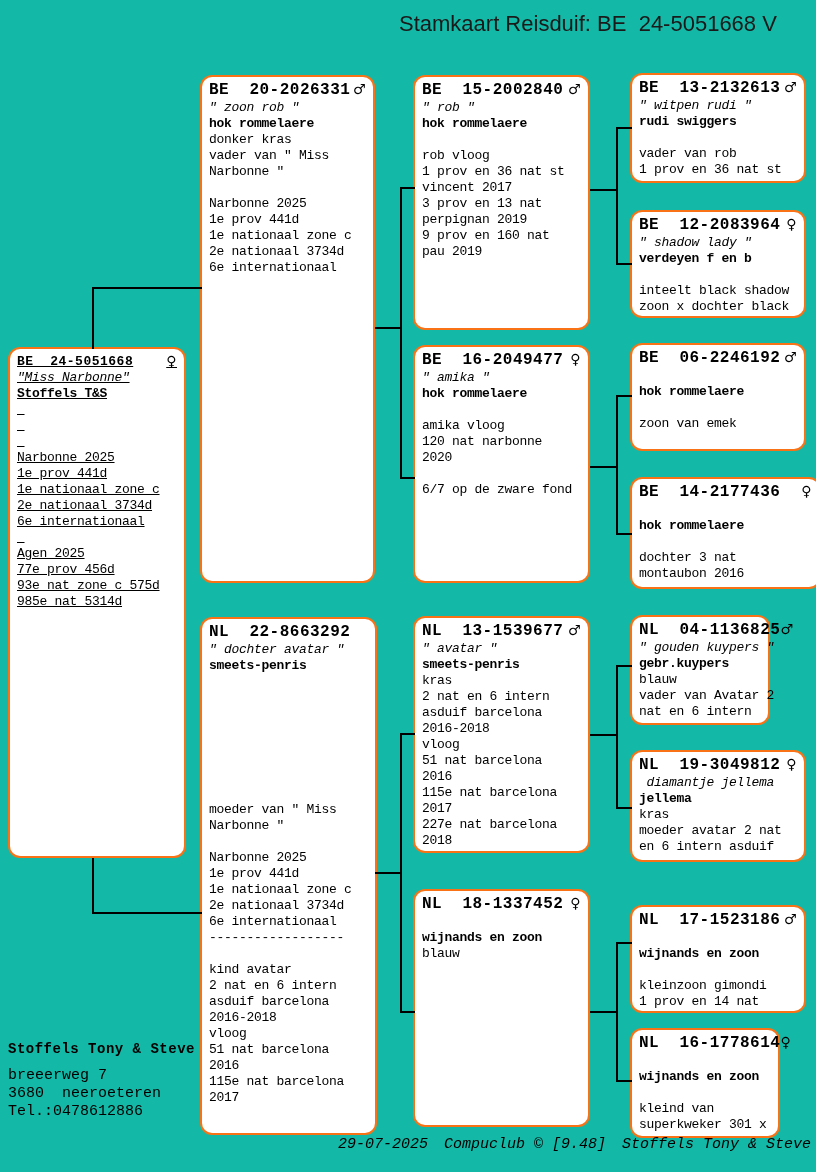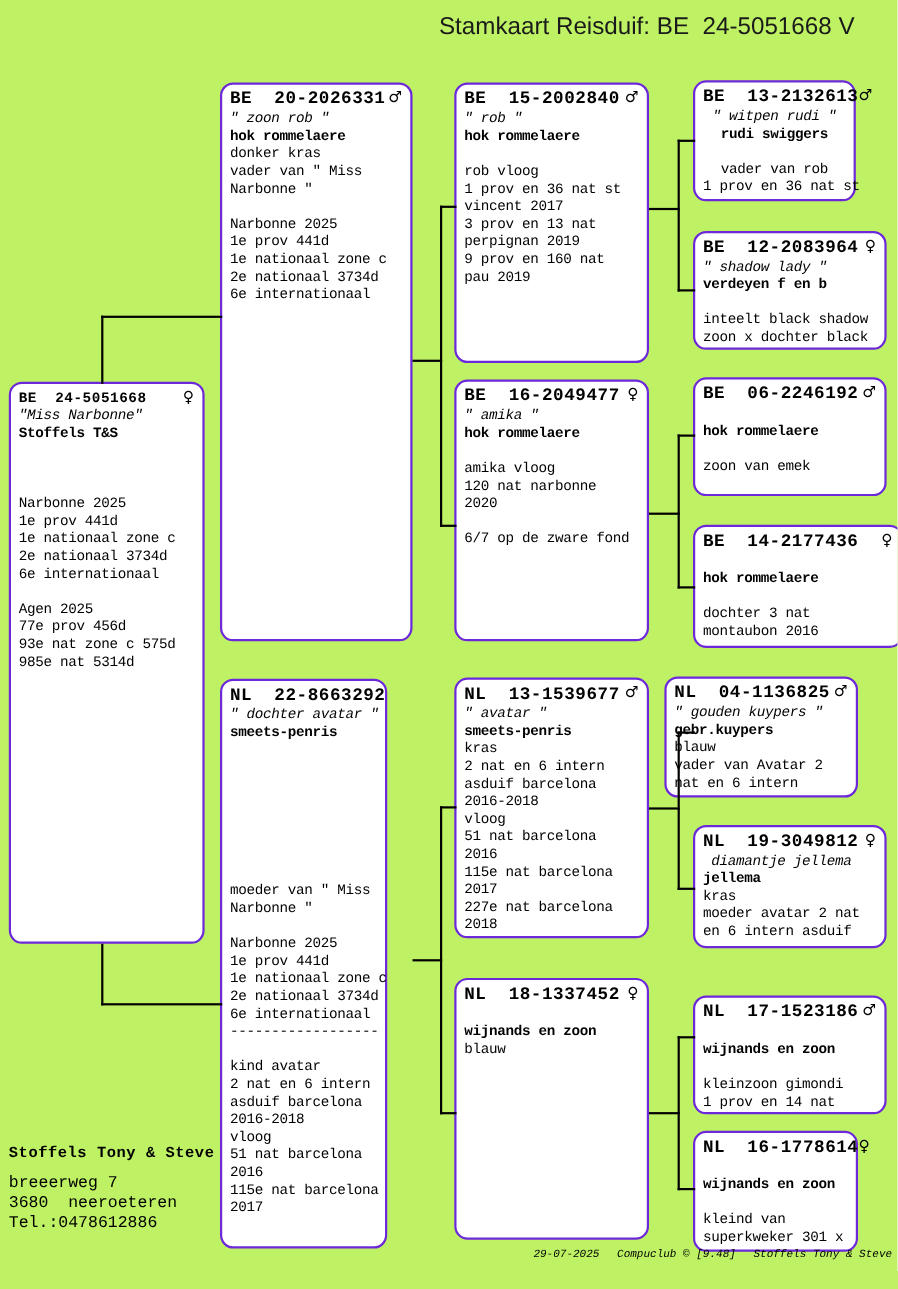--- a/index.html
+++ b/index.html
@@ -1,28 +1,28 @@
 <!DOCTYPE html>
 <html><head>
 <meta charset="utf-8">
 <style>
   html,body { margin:0; padding:0; background:#ffffff; }
   .page {
-    position:relative; width:816px; height:1172px; background:#bef264;
+    position:relative; width:816px; height:1172px; background:#14b8a6;
     font-family:"Liberation Mono","DejaVu Sans Mono",monospace; color:#000;
     overflow:hidden;
   }
   .title {
     position:absolute; left:399px; top:11px;
     font-family:"Liberation Sans","DejaVu Sans",sans-serif;
     font-size:22px; color:#1a1a1a; white-space:pre;
   }
   .box {
     position:absolute; box-sizing:border-box; background:#fff;
-    border:2px solid #6d28d9; border-radius:12px; padding:4px 7px 4px 7px;
+    border:2px solid #f97316; border-radius:12px; padding:4px 7px 4px 7px;
   }
   .hdr {
     display:flex; justify-content:space-between; align-items:flex-start;
     font-weight:bold; font-size:16px; line-height:19px; white-space:pre;
     letter-spacing:0.5px;
   }
   .hdr-small { font-size:13px; line-height:17px; letter-spacing:0.5px; }
   .sym {
     font-family:"DejaVu Sans",sans-serif; font-weight:normal;
     font-size:14px; line-height:17px;
@@ -32,32 +32,32 @@
     letter-spacing:-0.3px;
   }
   .ln.i { font-style:italic; }
   .ln.b { font-weight:bold; }
   .cline { position:absolute; background:#000; }
   .owner { position:absolute; left:8px; top:1040px; }
   .owner-name { font-weight:bold; font-size:14px; line-height:18px; margin-bottom:9px; letter-spacing:0.5px; }
   .owner-line { font-size:15px; line-height:18px; white-space:pre; }
   .footer {
     position:absolute; right:5px; top:1136px; font-style:italic;
-    font-size:10px; white-space:pre; display:flex; gap:16px;
+    font-size:15px; white-space:pre; display:flex; gap:16px;
   }
 </style>
 </head>
 <body>
 
 <div class="page">
 
   <div class="title">Stamkaart Reisduif: BE  24-5051668 V</div>
 
   <div id="boxes">
-      <div class="box" style="left: 8px; top: 347px; width: 178px; height: 511px;">
+      <div class="box" style="left: 8px; top: 347px; width: 178px; height: 511px; text-decoration: underline;">
         <div class="hdr hdr-small"><span>BE  24-5051668</span><span class="sym">♀</span></div>
         <div class="ln i">"Miss Narbonne"</div>
         <div class="ln b">Stoffels T&amp;S</div>
         <div class="ln">&nbsp;</div>
         <div class="ln">&nbsp;</div>
         <div class="ln">&nbsp;</div>
         <div class="ln">Narbonne 2025</div>
         <div class="ln">1e prov 441d</div>
         <div class="ln">1e nationaal zone c</div>
         <div class="ln">2e nationaal 3734d</div>
@@ -75,21 +75,21 @@
         <div class="ln">donker kras</div>
         <div class="ln">vader van " Miss</div>
         <div class="ln">Narbonne "</div>
         <div class="ln">&nbsp;</div>
         <div class="ln">Narbonne 2025</div>
         <div class="ln">1e prov 441d</div>
         <div class="ln">1e nationaal zone c</div>
         <div class="ln">2e nationaal 3734d</div>
         <div class="ln">6e internationaal</div>
       </div>
-      <div class="box" style="left: 200px; top: 617px; width: 152px; height: 518px;">
+      <div class="box" style="left: 200px; top: 617px; width: 177px; height: 518px;">
         <div class="hdr"><span>NL  22-8663292</span></div>
         <div class="ln i">" dochter avatar "</div>
         <div class="ln b">smeets-penris</div>
         <div class="ln">&nbsp;</div>
         <div class="ln">&nbsp;</div>
         <div class="ln">&nbsp;</div>
         <div class="ln">&nbsp;</div>
         <div class="ln">&nbsp;</div>
         <div class="ln">&nbsp;</div>
         <div class="ln">&nbsp;</div>
@@ -153,21 +153,21 @@
         <div class="ln">2017</div>
         <div class="ln">227e nat barcelona</div>
         <div class="ln">2018</div>
       </div>
       <div class="box" style="left: 413px; top: 889px; width: 177px; height: 238px;">
         <div class="hdr"><span>NL  18-1337452</span><span class="sym">♀</span></div>
         <div class="ln">&nbsp;</div>
         <div class="ln b">wijnands en zoon</div>
         <div class="ln">blauw</div>
       </div>
-      <div class="box" style="left: 630px; top: 73px; width: 148px; height: 110px; text-align: center;">
+      <div class="box" style="left: 630px; top: 73px; width: 176px; height: 110px;">
         <div class="hdr"><span>BE  13-2132613</span><span class="sym">♂</span></div>
         <div class="ln i">" witpen rudi "</div>
         <div class="ln b">rudi swiggers</div>
         <div class="ln">&nbsp;</div>
         <div class="ln">vader van rob</div>
         <div class="ln">1 prov en 36 nat st</div>
       </div>
       <div class="box" style="left: 630px; top: 210px; width: 176px; height: 108px;">
         <div class="hdr"><span>BE  12-2083964</span><span class="sym">♀</span></div>
         <div class="ln i">" shadow lady "</div>
@@ -184,21 +184,21 @@
         <div class="ln">zoon van emek</div>
       </div>
       <div class="box" style="left: 630px; top: 477px; width: 191px; height: 112px;">
         <div class="hdr"><span>BE  14-2177436</span><span class="sym">♀</span></div>
         <div class="ln">&nbsp;</div>
         <div class="ln b">hok rommelaere</div>
         <div class="ln">&nbsp;</div>
         <div class="ln">dochter 3 nat</div>
         <div class="ln">montaubon 2016</div>
       </div>
-      <div class="box" style="left: 604px; top: 615px; width: 176px; height: 110px;">
+      <div class="box" style="left: 630px; top: 615px; width: 140px; height: 110px;">
         <div class="hdr"><span>NL  04-1136825</span><span class="sym">♂</span></div>
         <div class="ln i">" gouden kuypers "</div>
         <div class="ln b">gebr.kuypers</div>
         <div class="ln">blauw</div>
         <div class="ln">vader van Avatar 2</div>
         <div class="ln">nat en 6 intern</div>
       </div>
       <div class="box" style="left: 630px; top: 750px; width: 176px; height: 112px;">
         <div class="hdr"><span>NL  19-3049812</span><span class="sym">♀</span></div>
         <div class="ln i"> diamantje jellema</div>

